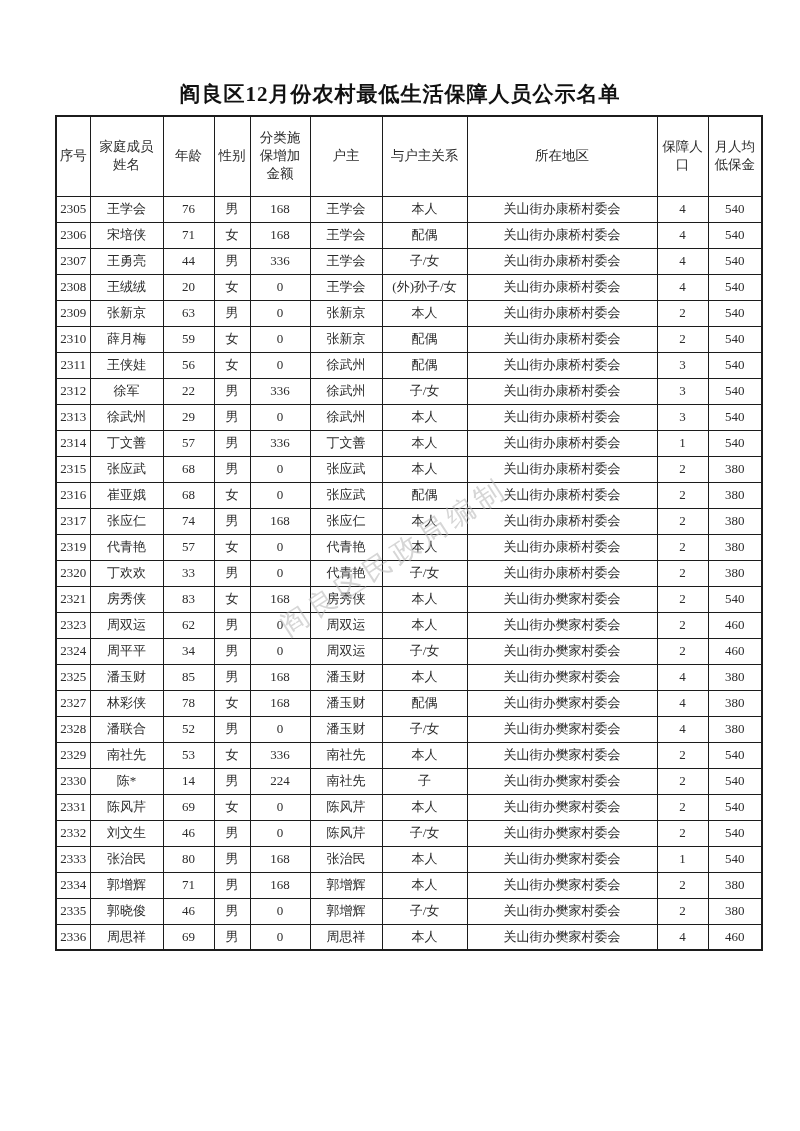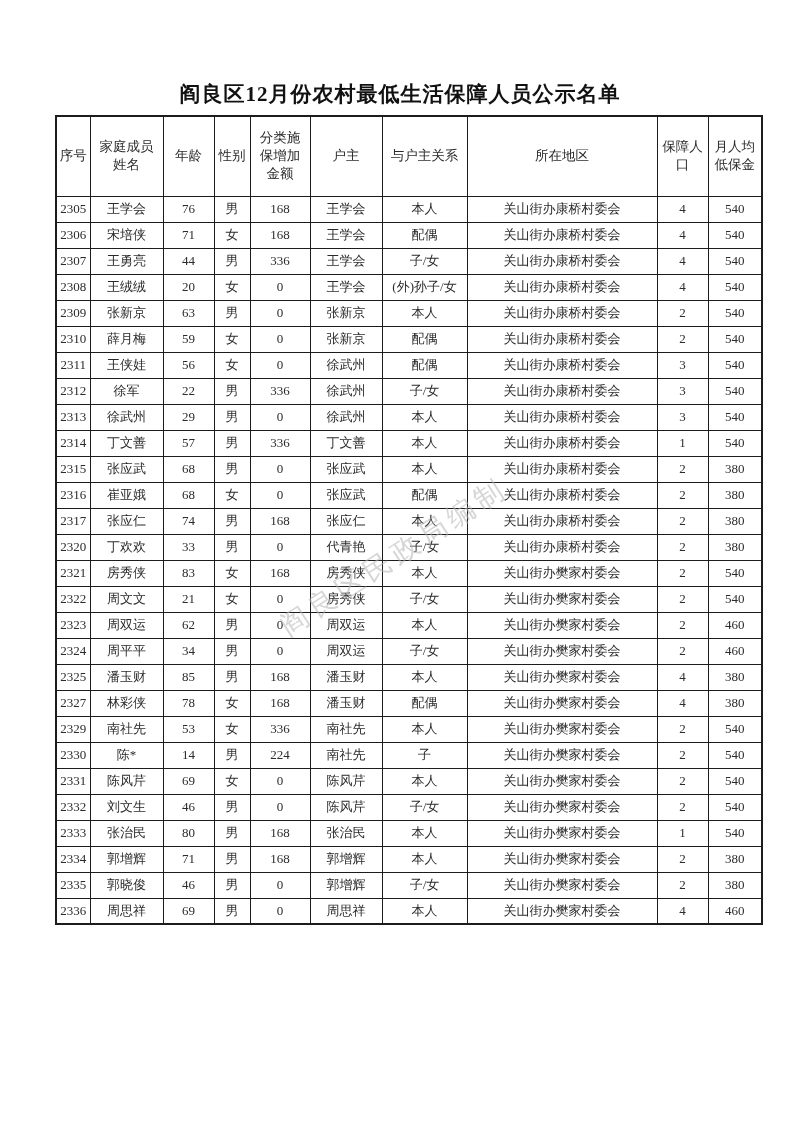--- a/index.html
+++ b/index.html
@@ -255,20 +255,32 @@
           <td>74</td>
           <td>男</td>
           <td>168</td>
           <td>张应仁</td>
           <td>本人</td>
           <td>关山街办康桥村委会</td>
           <td>2</td>
           <td>380</td>
         </tr>
         <tr>
+          <td>2319</td>
+          <td>代青艳</td>
+          <td>57</td>
+          <td>女</td>
+          <td>0</td>
+          <td>代青艳</td>
+          <td>本人</td>
+          <td>关山街办康桥村委会</td>
+          <td>2</td>
+          <td>380</td>
+        </tr>
+        <tr>
           <td>2320</td>
           <td>丁欢欢</td>
           <td>33</td>
           <td>男</td>
           <td>0</td>
           <td>代青艳</td>
           <td>子/女</td>
           <td>关山街办康桥村委会</td>
           <td>2</td>
           <td>380</td>
@@ -279,32 +291,20 @@
           <td>83</td>
           <td>女</td>
           <td>168</td>
           <td>房秀侠</td>
           <td>本人</td>
           <td>关山街办樊家村委会</td>
           <td>2</td>
           <td>540</td>
         </tr>
         <tr>
-          <td>2322</td>
-          <td>周文文</td>
-          <td>21</td>
-          <td>女</td>
-          <td>0</td>
-          <td>房秀侠</td>
-          <td>子/女</td>
-          <td>关山街办樊家村委会</td>
-          <td>2</td>
-          <td>540</td>
-        </tr>
-        <tr>
           <td>2323</td>
           <td>周双运</td>
           <td>62</td>
           <td>男</td>
           <td>0</td>
           <td>周双运</td>
           <td>本人</td>
           <td>关山街办樊家村委会</td>
           <td>2</td>
           <td>460</td>
@@ -339,20 +339,32 @@
           <td>78</td>
           <td>女</td>
           <td>168</td>
           <td>潘玉财</td>
           <td>配偶</td>
           <td>关山街办樊家村委会</td>
           <td>4</td>
           <td>380</td>
         </tr>
         <tr>
+          <td>2328</td>
+          <td>潘联合</td>
+          <td>52</td>
+          <td>男</td>
+          <td>0</td>
+          <td>潘玉财</td>
+          <td>子/女</td>
+          <td>关山街办樊家村委会</td>
+          <td>4</td>
+          <td>380</td>
+        </tr>
+        <tr>
           <td>2329</td>
           <td>南社先</td>
           <td>53</td>
           <td>女</td>
           <td>336</td>
           <td>南社先</td>
           <td>本人</td>
           <td>关山街办樊家村委会</td>
           <td>2</td>
           <td>540</td>

